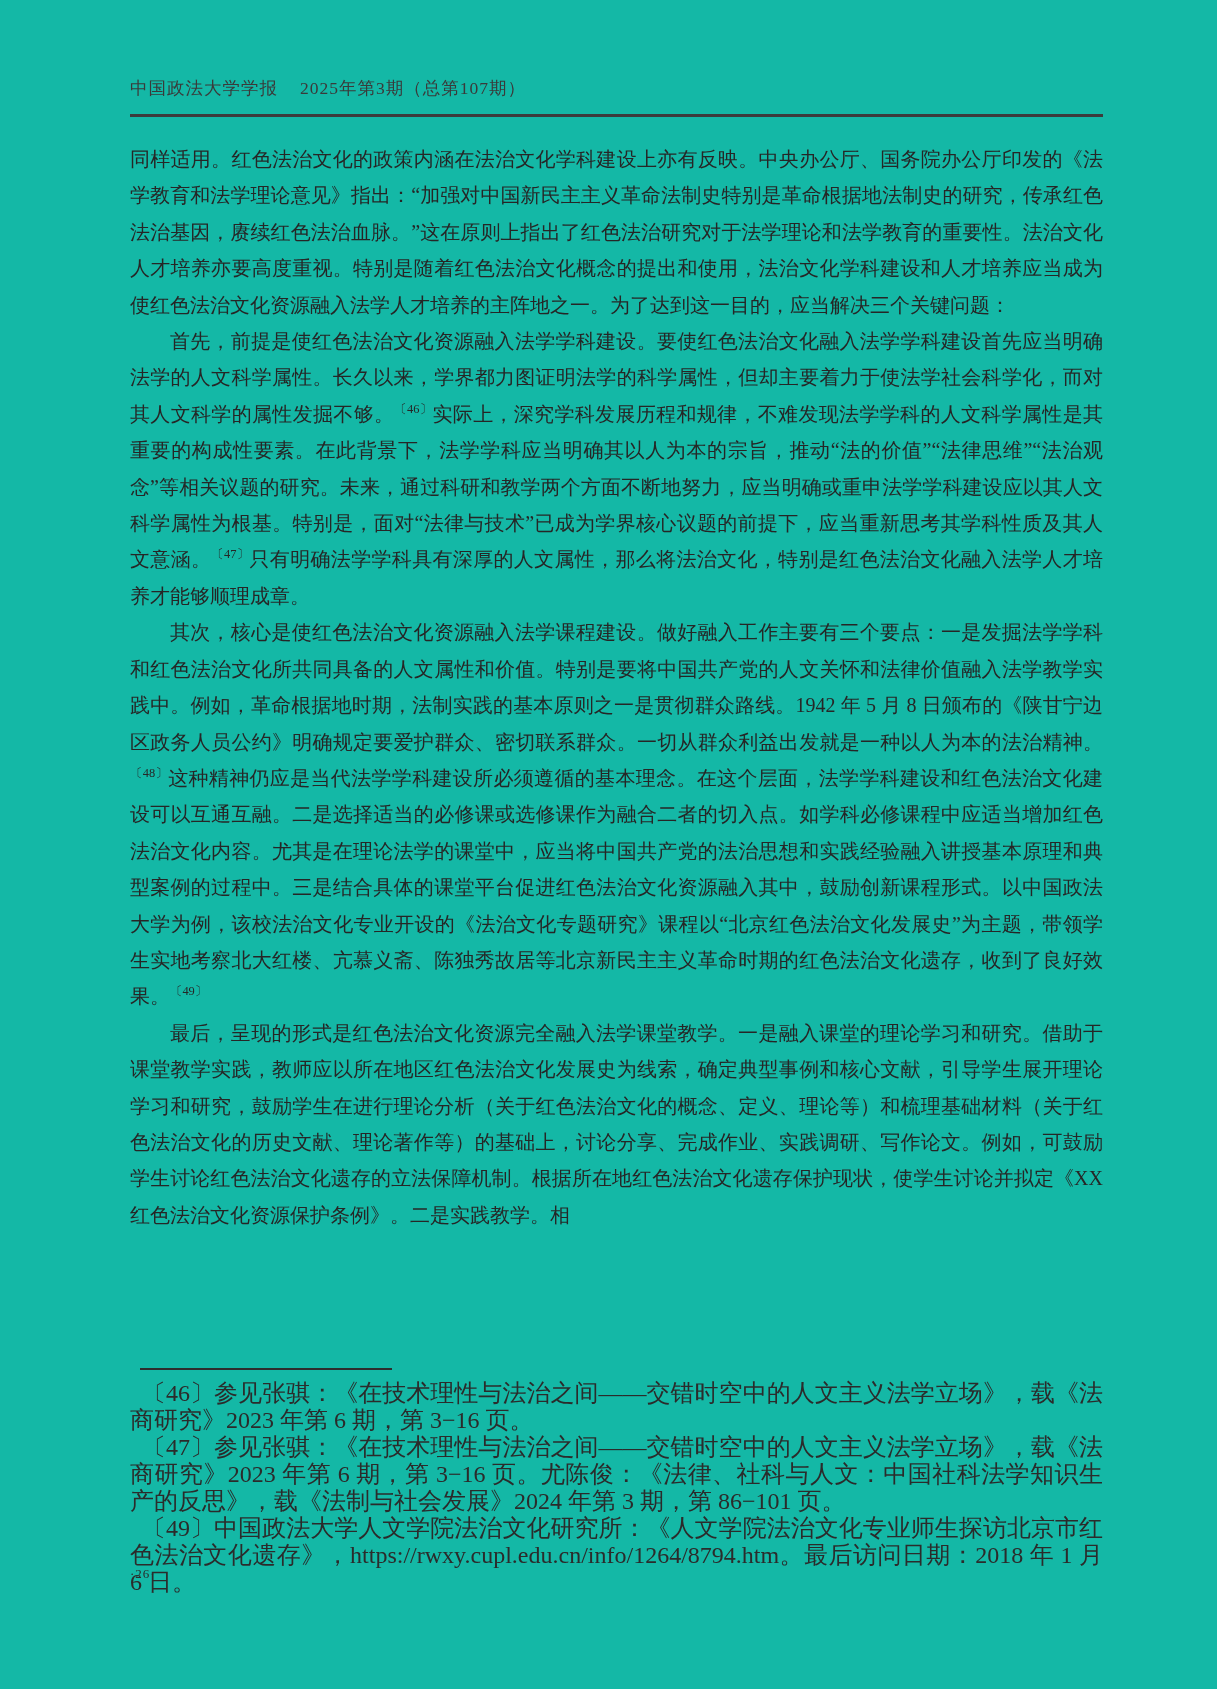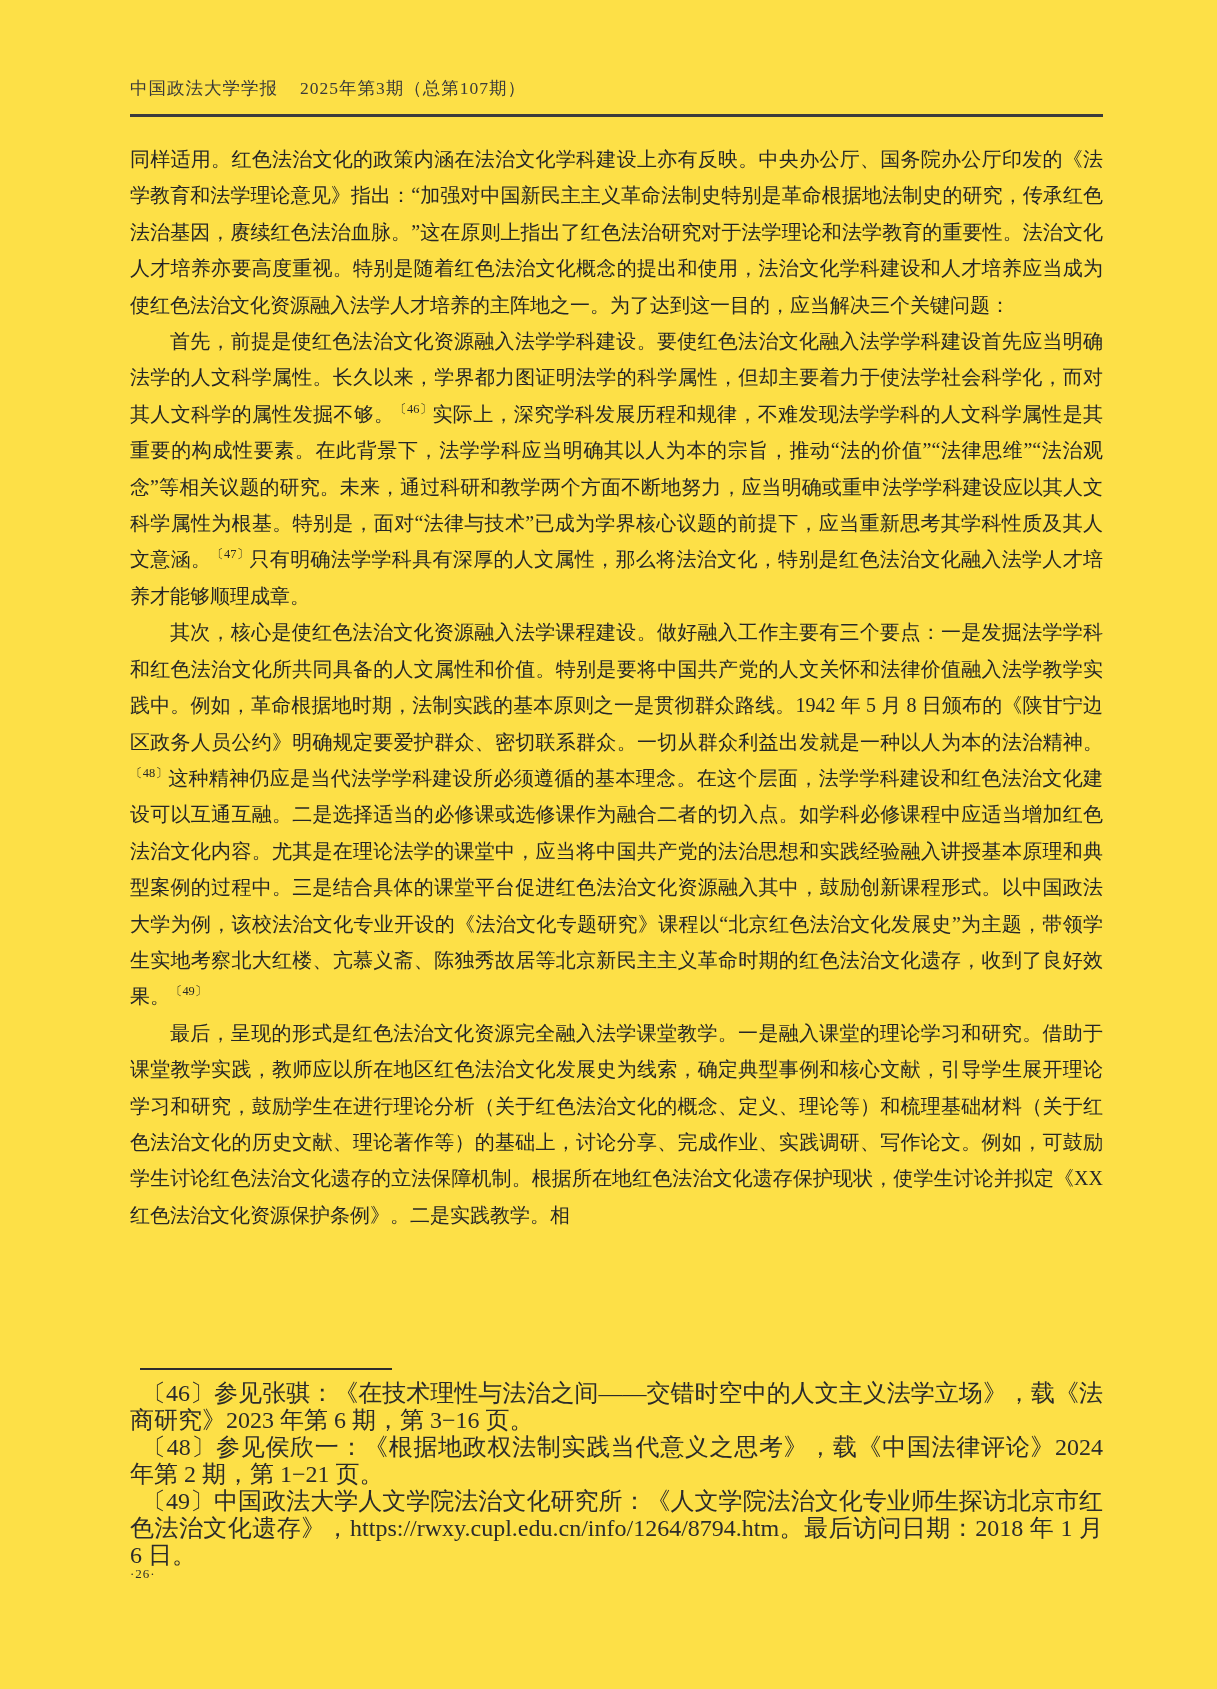--- a/index.html
+++ b/index.html
@@ -1,20 +1,20 @@
 <!DOCTYPE html>
 <html><head>
 <meta charset="utf-8">
 <style>
   html,body{margin:0;padding:0;background:#e8e8e8;}
   .page{
     position:relative;
     width:1217px;height:1689px;
     margin:0 auto;
-    background:#fde047;
+    background:#14b8a6;
     font-family:"Liberation Serif","DejaVu Serif",serif;
     color:#232323;
     overflow:hidden;
   }
   .content{padding:0 114px 0 130px;}
   .journal-header{
     padding-top:76px;
     font-size:17.5px;
     color:#3a3a3a;
     letter-spacing:1px;
@@ -82,18 +82,18 @@
         <p class="body-para">同样适用。红色法治文化的政策内涵在法治文化学科建设上亦有反映。中央办公厅、国务院办公厅印发的《法学教育和法学理论意见》指出：“加强对中国新民主主义革命法制史特别是革命根据地法制史的研究，传承红色法治基因，赓续红色法治血脉。”这在原则上指出了红色法治研究对于法学理论和法学教育的重要性。法治文化人才培养亦要高度重视。特别是随着红色法治文化概念的提出和使用，法治文化学科建设和人才培养应当成为使红色法治文化资源融入法学人才培养的主阵地之一。为了达到这一目的，应当解决三个关键问题：</p>
         <p class="body-para indent">首先，前提是使红色法治文化资源融入法学学科建设。要使红色法治文化融入法学学科建设首先应当明确法学的人文科学属性。长久以来，学界都力图证明法学的科学属性，但却主要着力于使法学社会科学化，而对其人文科学的属性发掘不够。<sup class="fn-ref">〔46〕</sup>实际上，深究学科发展历程和规律，不难发现法学学科的人文科学属性是其重要的构成性要素。在此背景下，法学学科应当明确其以人为本的宗旨，推动“法的价值”“法律思维”“法治观念”等相关议题的研究。未来，通过科研和教学两个方面不断地努力，应当明确或重申法学学科建设应以其人文科学属性为根基。特别是，面对“法律与技术”已成为学界核心议题的前提下，应当重新思考其学科性质及其人文意涵。<sup class="fn-ref">〔47〕</sup>只有明确法学学科具有深厚的人文属性，那么将法治文化，特别是红色法治文化融入法学人才培养才能够顺理成章。</p>
         <p class="body-para indent">其次，核心是使红色法治文化资源融入法学课程建设。做好融入工作主要有三个要点：一是发掘法学学科和红色法治文化所共同具备的人文属性和价值。特别是要将中国共产党的人文关怀和法律价值融入法学教学实践中。例如，革命根据地时期，法制实践的基本原则之一是贯彻群众路线。1942 年 5 月 8 日颁布的《陕甘宁边区政务人员公约》明确规定要爱护群众、密切联系群众。一切从群众利益出发就是一种以人为本的法治精神。<sup class="fn-ref">〔48〕</sup>这种精神仍应是当代法学学科建设所必须遵循的基本理念。在这个层面，法学学科建设和红色法治文化建设可以互通互融。二是选择适当的必修课或选修课作为融合二者的切入点。如学科必修课程中应适当增加红色法治文化内容。尤其是在理论法学的课堂中，应当将中国共产党的法治思想和实践经验融入讲授基本原理和典型案例的过程中。三是结合具体的课堂平台促进红色法治文化资源融入其中，鼓励创新课程形式。以中国政法大学为例，该校法治文化专业开设的《法治文化专题研究》课程以“北京红色法治文化发展史”为主题，带领学生实地考察北大红楼、亢慕义斋、陈独秀故居等北京新民主主义革命时期的红色法治文化遗存，收到了良好效果。<sup class="fn-ref">〔49〕</sup></p>
         <p class="body-para indent">最后，呈现的形式是红色法治文化资源完全融入法学课堂教学。一是融入课堂的理论学习和研究。借助于课堂教学实践，教师应以所在地区红色法治文化发展史为线索，确定典型事例和核心文献，引导学生展开理论学习和研究，鼓励学生在进行理论分析（关于红色法治文化的概念、定义、理论等）和梳理基础材料（关于红色法治文化的历史文献、理论著作等）的基础上，讨论分享、完成作业、实践调研、写作论文。例如，可鼓励学生讨论红色法治文化遗存的立法保障机制。根据所在地红色法治文化遗存保护现状，使学生讨论并拟定《XX 红色法治文化资源保护条例》。二是实践教学。相</p>
       </div>
   </div>
 
   <div class="footnote-area">
     <hr class="footnote-rule">
     <p class="footnote">〔46〕参见张骐：《在技术理性与法治之间——交错时空中的人文主义法学立场》，载《法商研究》2023 年第 6 期，第 3−16 页。</p>
-    <p class="footnote">〔48〕参见侯欣一：《根据地政权法制实践当代意义之思考》，载《中国法律评论》2024 年第 2 期，第 1−21 页。</p>
+    <p class="footnote">〔47〕参见张骐：《在技术理性与法治之间——交错时空中的人文主义法学立场》，载《法商研究》2023 年第 6 期，第 3−16 页。尤陈俊：《法律、社科与人文：中国社科法学知识生产的反思》，载《法制与社会发展》2024 年第 3 期，第 86−101 页。</p>
     <p class="footnote">〔49〕中国政法大学人文学院法治文化研究所：《人文学院法治文化专业师生探访北京市红色法治文化遗存》，https://rwxy.cupl.edu.cn/info/1264/8794.htm。最后访问日期：2018 年 1 月 6 日。</p>
   </div>
 
   <div class="page-number">·26·</div>
 </div>
 
 </body></html>

